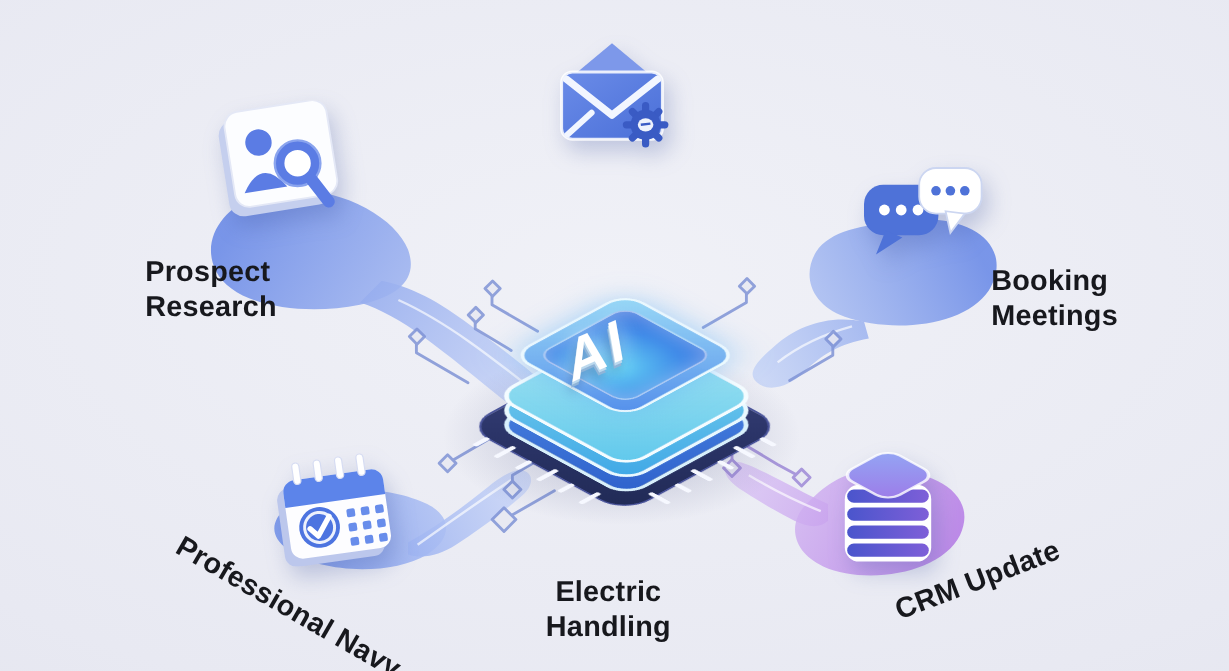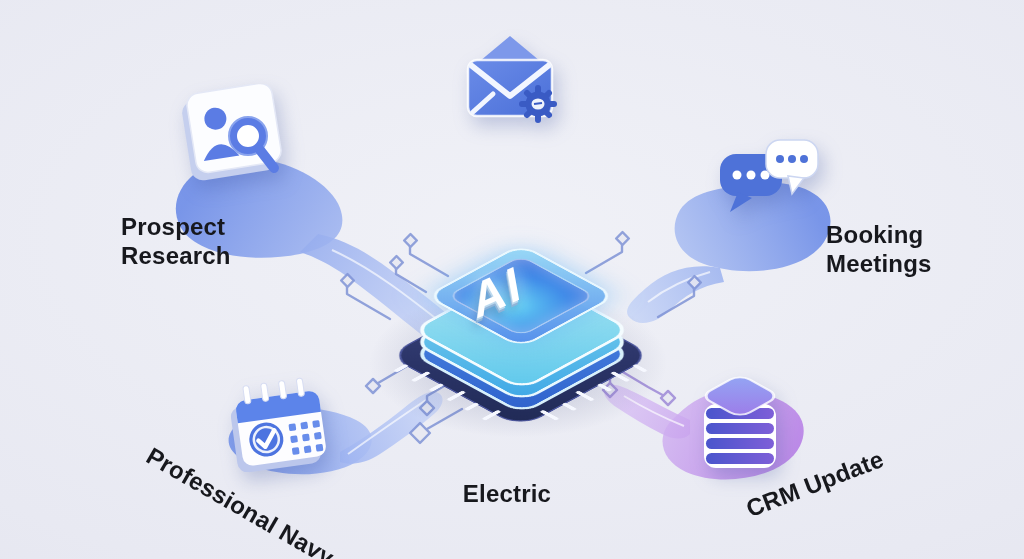--- a/index.html
+++ b/index.html
@@ -267,18 +267,19 @@
   </div>
   <div class="label" id="lbl-prospect">
     <div>Prospect</div>
     <div>Research</div>
   </div>
   <div class="label" id="lbl-navy">
     <div>Professional Navy</div>
   </div>
   <div class="label center" id="lbl-electric">
     <div>Electric</div>
+    <div>Handling</div>
   </div>
   <div class="label" id="lbl-crm">
     <div>CRM Update</div>
   </div>
 
 </div>
 
 </body></html>

